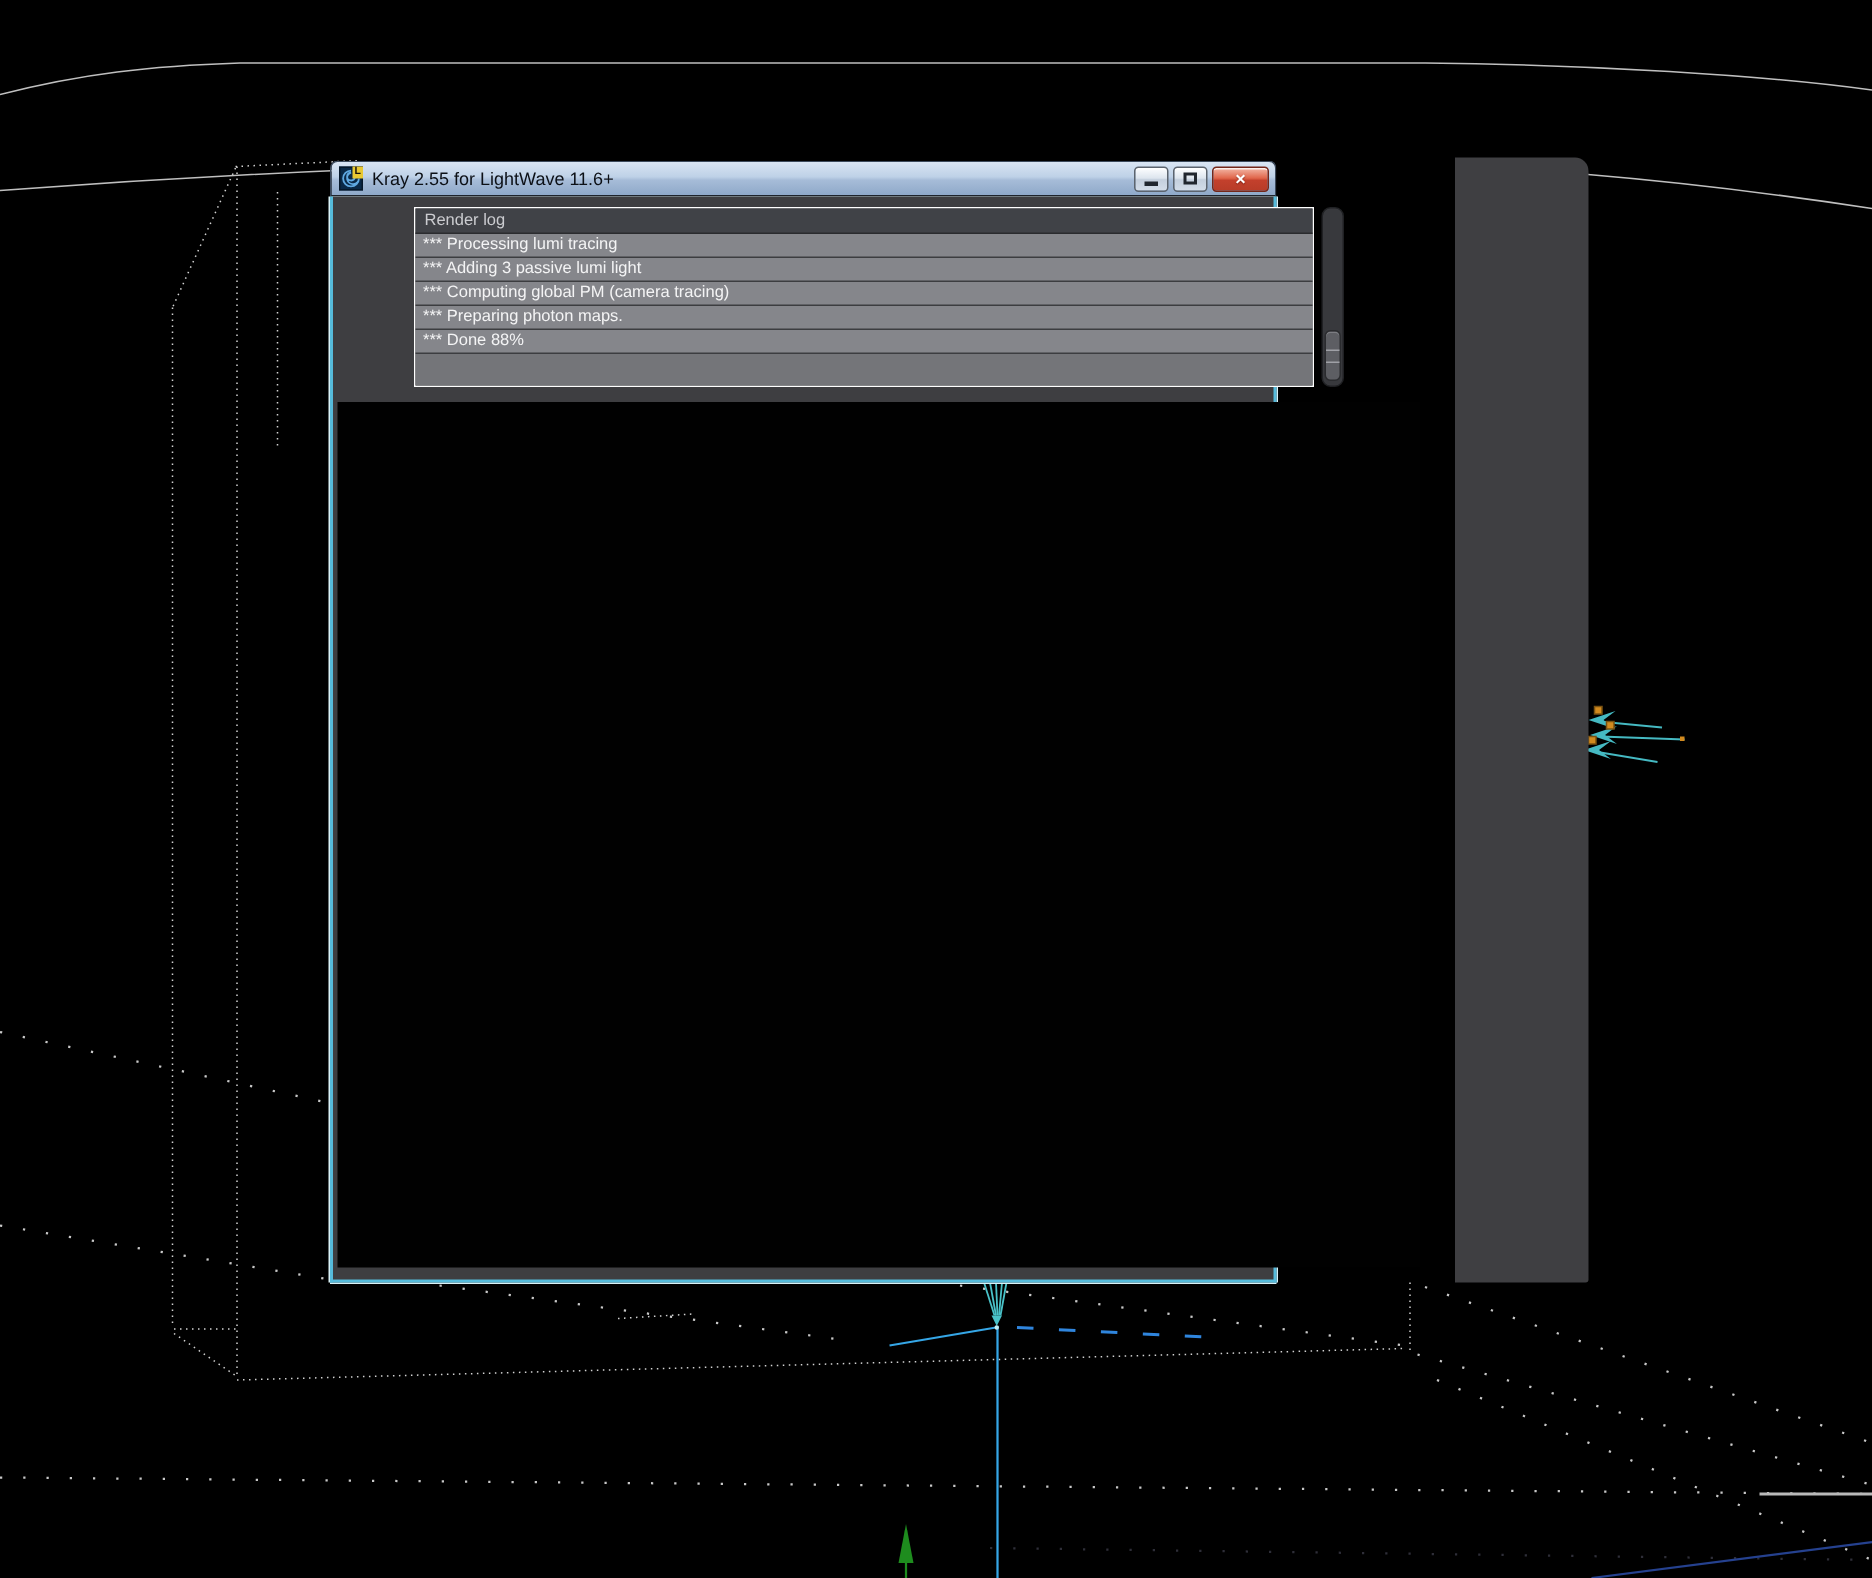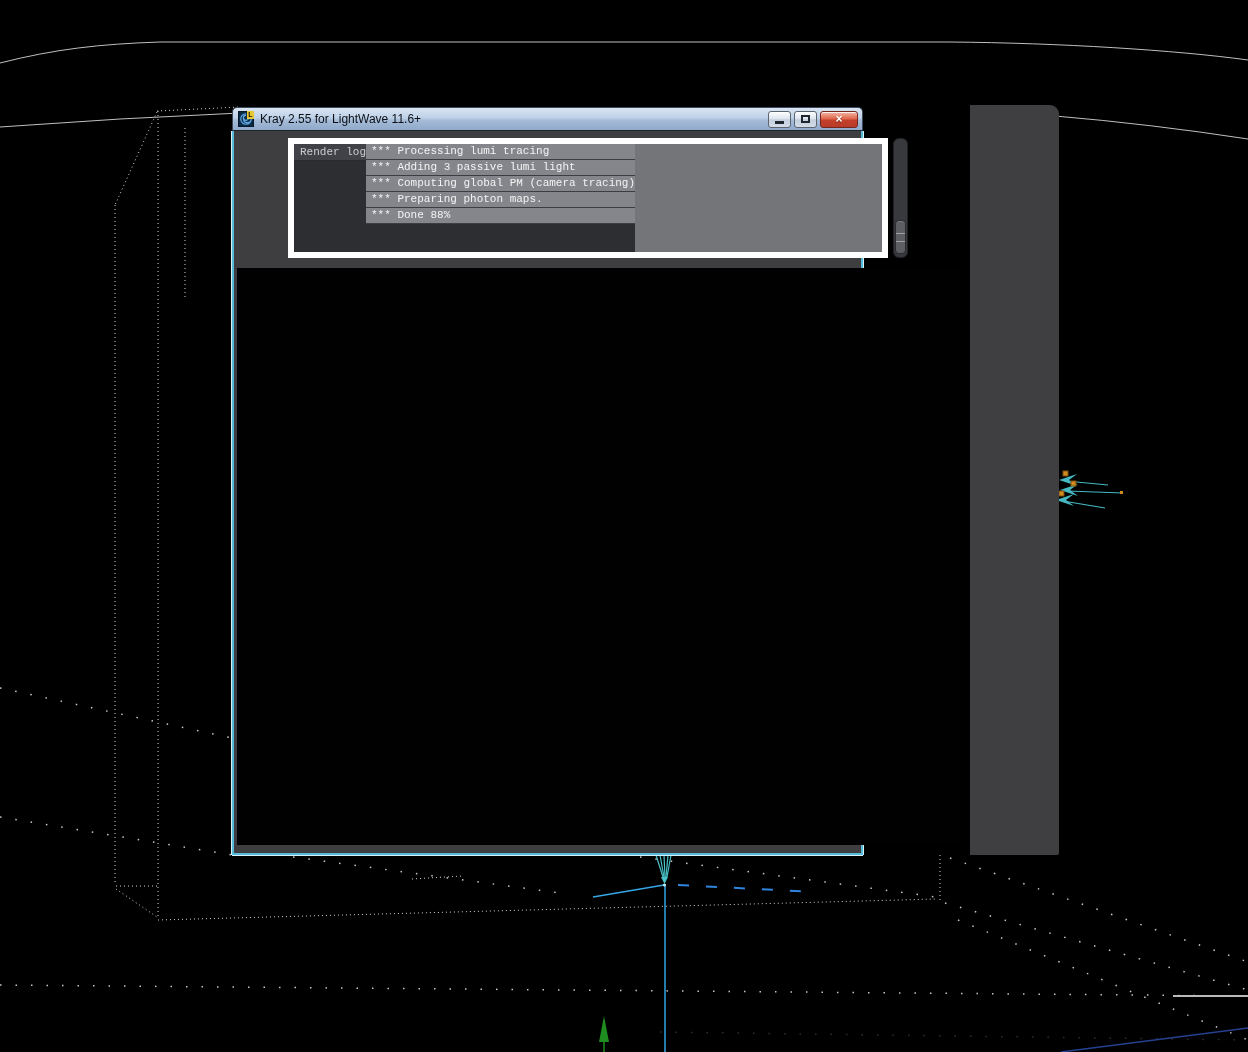--- a/index.html
+++ b/index.html
@@ -10,21 +10,21 @@
   
   #scene{position:absolute;left:0;top:0;z-index:0;}
 
   
   .back-panel{
     position:absolute;left:970px;top:105px;width:89px;height:750px;
     background:#3f3f42;border-radius:0 9px 2px 0;z-index:1;
   }
 
   
-  .kray-window{position:absolute;left:232px;top:107px;width:631px;height:748px;z-index:2;border-radius:15px;}
+  .kray-window{position:absolute;left:220px;top:107px;width:631px;height:748px;z-index:2;border-radius:15px;}
   .titlebar{
     position:absolute;left:0;top:0;right:0;height:24px;
     background:linear-gradient(180deg,#d9e5f3 0%,#bed1e7 45%,#a6bcd8 55%,#8fa9c9 100%);
     border:1px solid #3c4a5c;border-bottom:1px solid #1e242c;
     border-radius:5px 5px 0 0;box-sizing:border-box;
     display:flex;align-items:center;
   }
   .app-icon{
     width:16px;height:16px;margin:0 6px 0 5px;position:relative;flex:0 0 auto;
     background:#0a2947;border:1px solid #06182a;box-sizing:border-box;
@@ -54,22 +54,22 @@
   .content{
     position:absolute;left:0;top:24px;right:0;bottom:0;
     background:#3e3e41;box-sizing:border-box;
     border-left:2px solid #56bbdb;border-right:2px solid #56bbdb;border-bottom:2px solid #56bbdb;
     box-shadow:-1px 0 0 #d9f2f8,1px 0 0 #d9f2f8,0 1px 0 #d9f2f8;
   }
 
   
   .log{position:absolute;left:54px;top:7px;width:622px;height:120px;display:flex;}
   .log-list{
-    width:600px;height:120px;box-sizing:border-box;border:6px solid #ffffff;
-    background:#2d2e31;display:flex;flex-direction:row;font-family:Liberation Mono, monospace;
+    width:600px;height:120px;box-sizing:border-box;border:1px solid #ffffff;
+    background:#2d2e31;display:flex;flex-direction:column;
   }
   .log-header{
     height:16px;line-height:16px;background:#404247;color:#cbccd0;
     font-size:11px;padding-left:6px;border-bottom:1px solid #2a2b2e;flex:0 0 auto;
   }
   .log-rows{display:flex;flex-direction:column;}
   .log-row{
     height:15px;line-height:15px;background:#85868b;color:#f4f4f5;
     font-size:11px;padding-left:5px;border-bottom:1px solid #3c3d40;
     white-space:nowrap;overflow:hidden;flex:0 0 auto;

